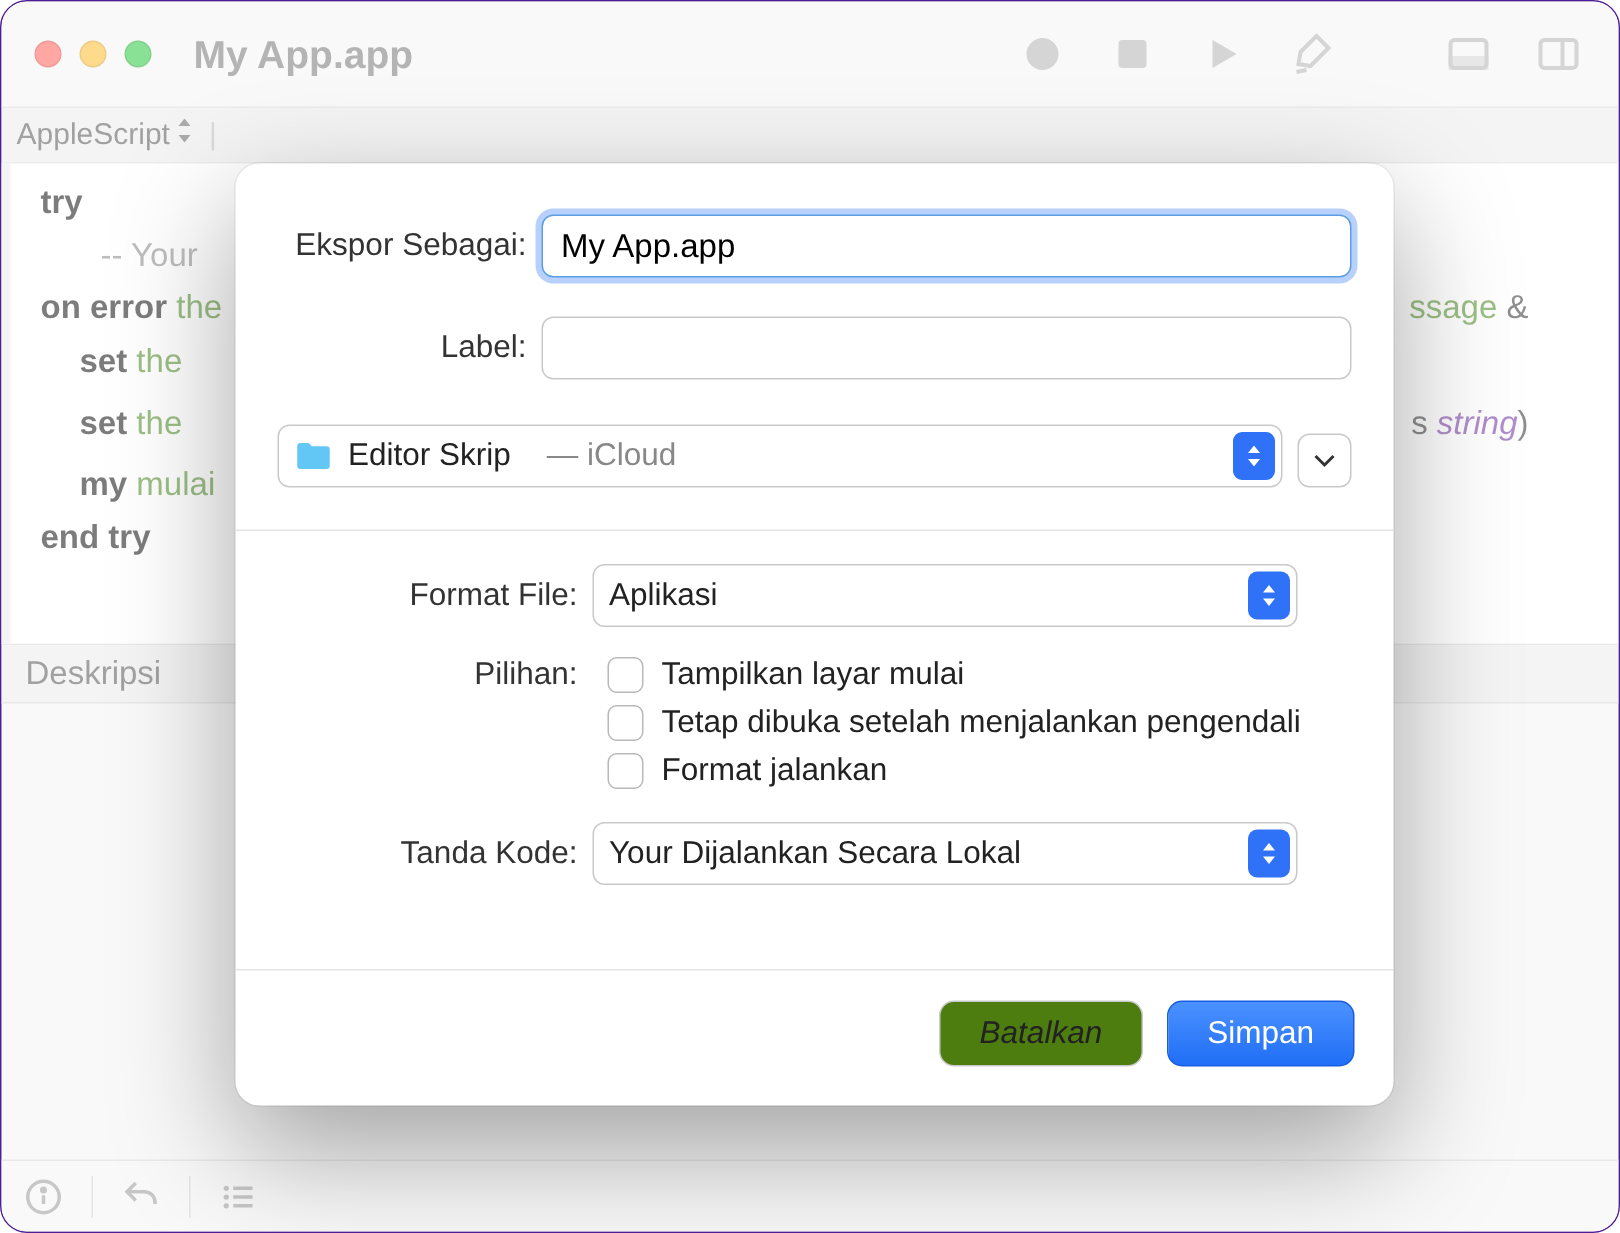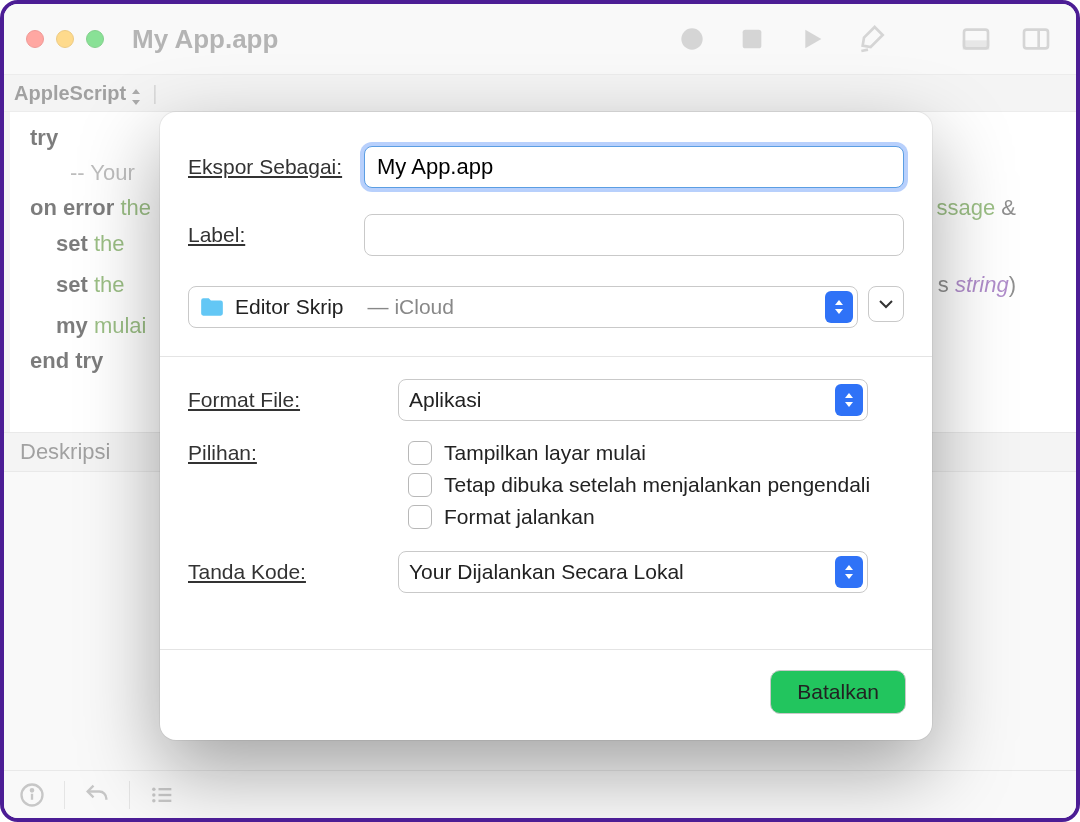--- a/index.html
+++ b/index.html
@@ -1,39 +1,39 @@
 <!DOCTYPE html>
 <html><head>
 <meta charset="utf-8">
 <style>
   * { box-sizing: border-box; margin: 0; padding: 0; font-family: -apple-system, "Helvetica Neue", Arial, sans-serif; }
   body { background: #fff; }
   .window {
     width: 1080px; height: 822px; position: relative;
-    border: 4px solid #4c1d95; border-radius: 18px; overflow: hidden;
+    border: 1px solid #4c1d95; border-radius: 18px; overflow: hidden;
     background: #f5f5f5;
   }
   .titlebar {
     height: 70px; display: flex; align-items: center; padding: 0 22px;
     background: #f4f4f4;
   }
   .traffic { display: flex; gap: 12px; align-items: center; }
   .tl { width: 18px; height: 18px; border-radius: 50%; }
   .tl.red { background: #ff5f57; border: 1px solid #e34640; }
   .tl.yellow { background: #febc2e; border: 1px solid #dda01f; }
   .tl.green { background: #28c840; border: 1px solid #1faa2f; }
   .win-title { margin-left: 28px; font-size: 26px; color: #777; font-weight: 600; }
   .toolbar-right { margin-left: auto; display: flex; gap: 24px; align-items: center; }
   .tb-icon { width: 36px; height: 36px; display:flex; align-items:center; justify-content:center; color:#b3b3b3; }
   .tb-icon svg { width: 32px; height: 32px; }
   .subbar {
     height: 38px; background: #ececec; border-top:1px solid #dcdcdc; border-bottom:1px solid #dcdcdc;
     display:flex; align-items:center; padding:0 10px; font-size: 20px; color:#555;
   }
-  .lang { font-weight: 700; display:flex; align-items:flex-end; gap:4px;}
+  .lang { font-weight: 400; display:flex; align-items:flex-start; gap:4px;}
   .editor-area {
     position: relative; background: #fff; border-left: 6px solid #ececec;
     height: 320px; padding: 8px 20px; font-family: Menlo, Monaco, monospace;
     font-size: 22px; line-height: 1.6; color:#333;
   }
   .kw { font-weight: bold; color:#111;}
   .gr { color: #4a8a22; }
   .pur { color: #7030a0; font-style: italic;}
   .cm { color: #888; }
   .desc-bar {
@@ -54,32 +54,32 @@
 
   
   .dialog {
     position:absolute; top:108px; left:156px; width:772px; height:628px;
     background:#fff; border-radius:16px;
     box-shadow: 0 30px 80px rgba(0,0,0,0.35), 0 0 0 1px rgba(0,0,0,0.05);
     display:flex; flex-direction:column;
     padding-top: 28px;
   }
   .row { display:flex; align-items:center; padding: 6px 28px; }
-  .row-label { width: 176px; text-align:left; font-size:21px; color:#333; padding-right: 10px; text-decoration: underline;}
+  .row-label { width: 176px; text-align:right; font-size:21px; color:#333; padding-right: 10px;}
   .row-field { flex:1; }
   input.text {
     width: 100%; height: 42px; border:1px solid #c9c9c9; border-radius:8px;
     font-size:22px; padding: 0 12px; background:#fff;
   }
   input.text.focus {
     border: 1px solid #5b9ee3; box-shadow: 0 0 0 4px rgba(52,120,246,0.35);
   }
   input.text.focus::selection { background:#b3d7ff;}
   .where-row { margin-top: 18px;}
-  .where-wrap { display:flex; align-items:flex-start; gap:10px; width:100%;}
+  .where-wrap { display:flex; align-items:flex-end; gap:10px; width:100%;}
   .popup {
     height: 42px; border:1px solid #c9c9c9; border-radius:8px; background:#fff;
     display:flex; align-items:center; padding: 0 8px 0 10px; font-size:21px; color:#222;
     position:relative; flex:1;
   }
   .popup .folder-icon {
     width:26px; height:22px; margin-right:10px; flex-shrink:0;
   }
   .popup .secondary { color:#888; margin-left:24px;}
   .stepper {
@@ -101,21 +101,21 @@
   }
   .checks { margin-left: 10px;}
   .dialog-footer {
     margin-top:auto; border-top:1px solid #e4e4e4;
     display:flex; justify-content:flex-end; gap:16px; padding: 20px 26px 26px 26px;
   }
   .btn {
     height:44px; padding:0 26px; border-radius:10px; font-size:21px;
     display:flex; align-items:center; justify-content:center;
   }
-  .btn.secondary { background:#22c55e; border:1px solid #c9c9c9; color:#222;}
+  .btn.secondary { background:#4d7c0f; border:1px solid #c9c9c9; color:#222;font-style:italic;}
   .btn.primary {
     background: linear-gradient(180deg,#4b91ff,#1f6ef6);
     color:#fff; border:1px solid #1a5ee0; font-weight:500;
   }
 </style>
 </head>
 <body>
 
 <div class="window">
 
@@ -315,17 +315,20 @@
               </svg>
           </div>
         </div>
       </div>
     </div>
 
     <div class="dialog-footer">
       <div class="btn secondary">
         <span>Batalkan</span>
       </div>
+      <div class="btn primary">
+        <span>Simpan</span>
+      </div>
     </div>
 
   </div>
 
 </div>
 
 </body></html>

